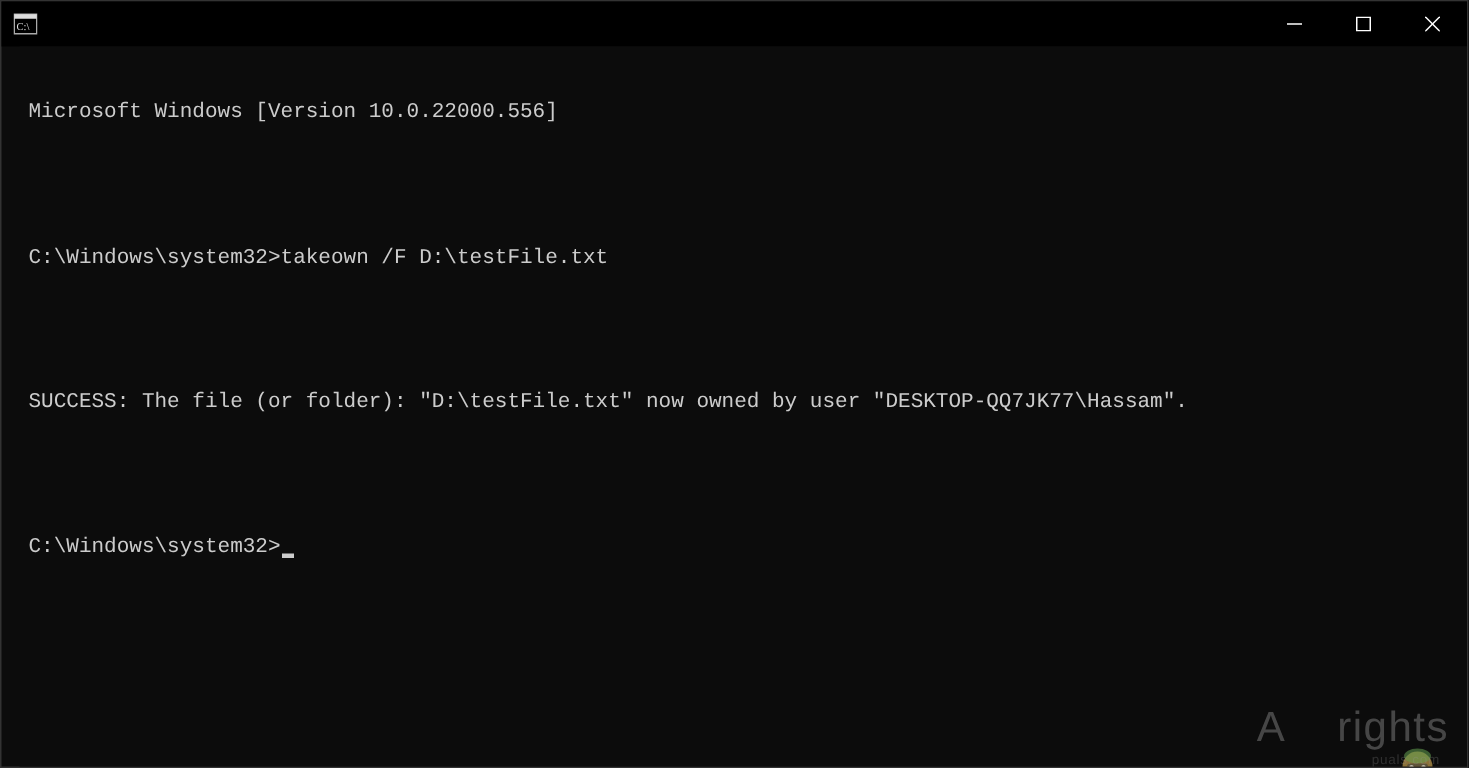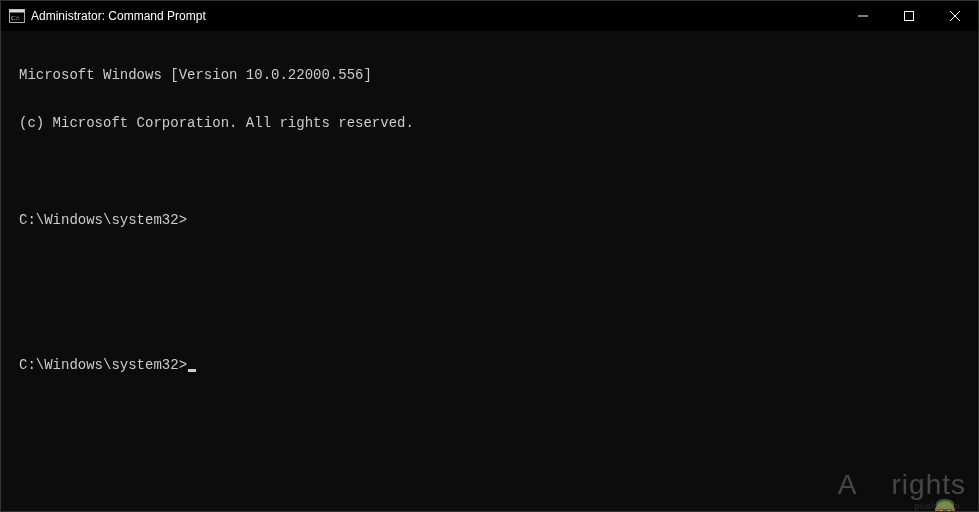--- a/index.html
+++ b/index.html
@@ -109,21 +109,20 @@
 
 <div class="window">
   <div class="titlebar">
     <span class="titlebar-icon">
       <svg viewBox="0 0 16 16">
         <rect x="0.5" y="1.5" width="15" height="13" fill="#000" stroke="#aaa" stroke-width="1"></rect>
         <rect x="0.5" y="1.5" width="15" height="3" fill="#ddd"></rect>
         <text x="2" y="12" font-size="7" fill="#ddd" font-family="Consolas">C:\</text>
       </svg>
     </span>
-    <span class="titlebar-title">Administrator: Command Prompt</span>
     <span class="titlebar-spacer"></span>
     <div class="win-controls">
       <div class="win-btn">
         <svg viewBox="0 0 10 10">
             <line x1="0" y1="5" x2="10" y2="5"></line>
           </svg>
       </div>
       <div class="win-btn">
         <svg viewBox="0 0 10 10">
             <rect x="0.5" y="0.5" width="9" height="9"></rect>
@@ -133,24 +132,24 @@
         <svg viewBox="0 0 10 10">
             <line x1="0" y1="0" x2="10" y2="10"></line>
             <line x1="10" y1="0" x2="0" y2="10"></line>
           </svg>
       </div>
     </div>
   </div>
 
   <div class="terminal">
     <span class="line">Microsoft Windows [Version 10.0.22000.556]</span>
-    <span class="line">(c) Microsoft Corporation. All rights reserved.</span>
     <span class="line"></span>
-    <span class="line prompt-row"><span>C:\Windows\system32&gt;</span></span>
+    <span class="line prompt-row"><span>C:\Windows\system32&gt;</span><span>takeown /F D:\testFile.txt</span></span>
     <span class="line"></span>
+    <span class="line">SUCCESS: The file (or folder): "D:\testFile.txt" now owned by user "DESKTOP-QQ7JK77\Hassam".</span>
     <span class="line"></span>
     <span class="line prompt-row"><span>C:\Windows\system32&gt;</span><span class="cursor"></span></span>
 
     <div class="watermark">
       <span>A</span>
       <span class="mascot">
         <svg viewBox="0 0 30 36">
           <ellipse cx="15" cy="14" rx="10" ry="10" fill="rgba(244,196,94,0.55)"></ellipse>
           <ellipse cx="15" cy="7" rx="9" ry="5" fill="rgba(100,160,80,0.55)"></ellipse>
           <rect x="8" y="12" width="14" height="5" rx="2" fill="rgba(60,60,60,0.55)"></rect>

